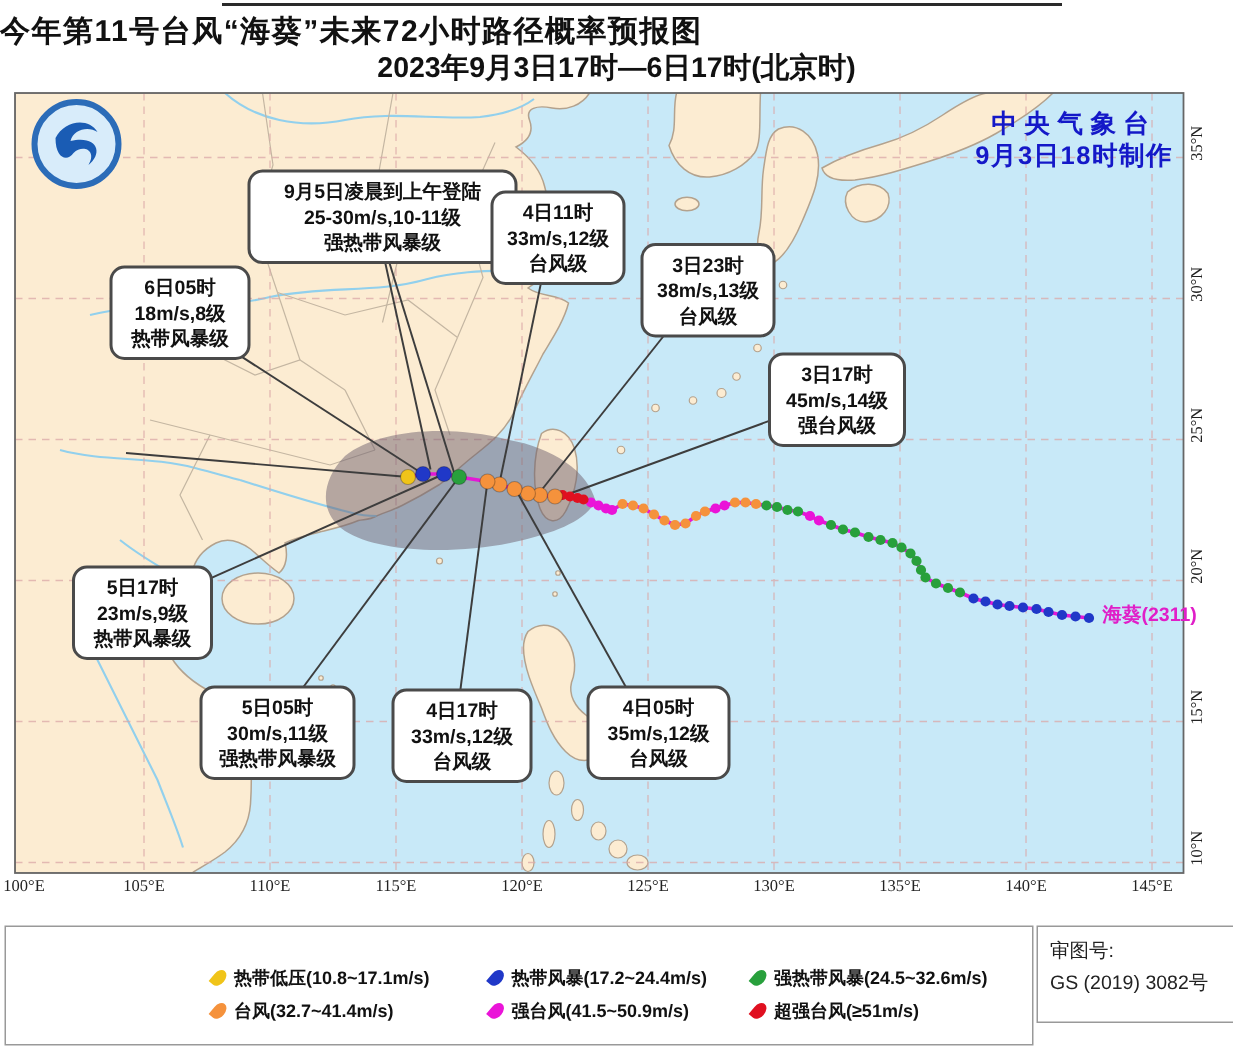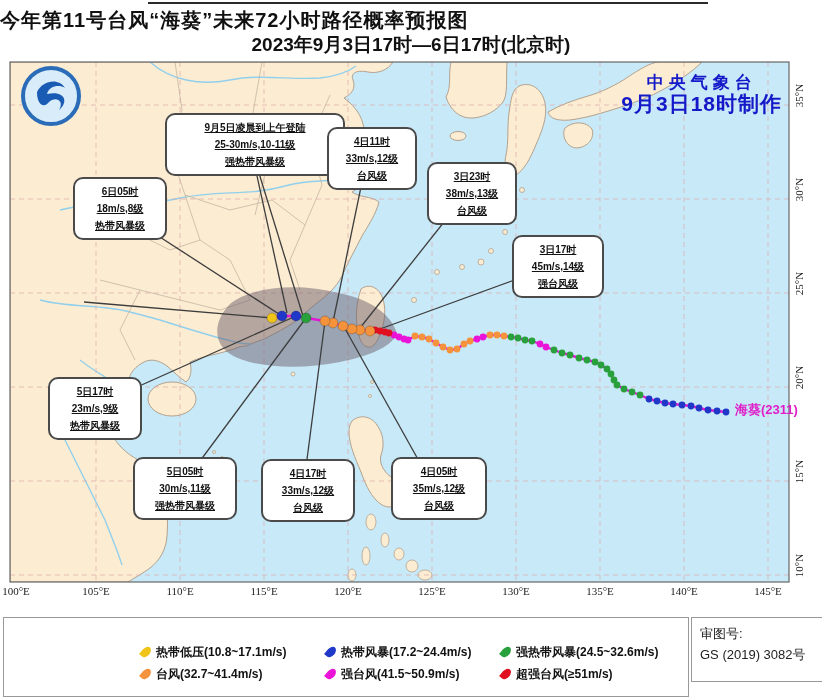--- a/index.html
+++ b/index.html
@@ -5,25 +5,25 @@
   html,body{margin:0;padding:0;background:#fff;}
   #app{position:relative;width:822px;height:698px;overflow:hidden;background:#fff;
        font-family:"Liberation Sans","DejaVu Sans",sans-serif;}
   .top-rule{position:absolute;left:148px;top:2px;width:560px;height:2px;background:#2a2a2a;}
   .title-line1{position:absolute;left:0;top:7px;width:822px;
        font-size:20px;font-weight:bold;color:#111;letter-spacing:1px;}
   .title-line2{position:absolute;left:0;top:32px;width:822px;text-align:center;
        font-size:19px;font-weight:bold;color:#111;}
   #map-svg{position:absolute;left:0;top:0;}
   .callout{position:absolute;background:#fff;border:2px solid #4a4a4a;border-radius:10px;
-       padding:4px 3px;text-align:center;font-size:10px;font-weight:bold;line-height:17px;color:#111;z-index:5;text-decoration:underline;}
+       padding:4px 3px;text-align:center;font-size:13px;font-weight:bold;line-height:17px;color:#111;z-index:5;}
   .agency-stamp{position:absolute;right:40px;top:72px;text-align:center;color:#1418c8;
        font-weight:bold;z-index:4;}
   .agency-line1{font-size:17px;letter-spacing:5px;line-height:21px;}
-  .agency-line2{font-size:21px;letter-spacing:1px;line-height:21px;}
+  .agency-line2{font-size:17px;letter-spacing:1px;line-height:21px;}
   .storm-label{position:absolute;left:735px;top:401px;font-size:13px;font-weight:bold;color:#e01ec8;z-index:4;}
   .lon-label{position:absolute;top:585px;width:40px;text-align:center;
        font-family:"Liberation Serif","DejaVu Serif",serif;font-size:11px;color:#222;}
   .lat-label{position:absolute;left:782px;width:34px;height:13px;text-align:center;
        font-family:"Liberation Serif","DejaVu Serif",serif;font-size:11px;color:#222;
        transform:rotate(-90deg);}
   .logo{position:absolute;left:20px;top:65px;z-index:4;}
   .legend-panel{position:absolute;left:3px;top:617px;width:684px;height:78px;
        border:1px solid #999;background:#fff;z-index:6;}
   .lg-row1{position:absolute;left:22px;top:4px;display:flex;align-items:center;gap:8px;

